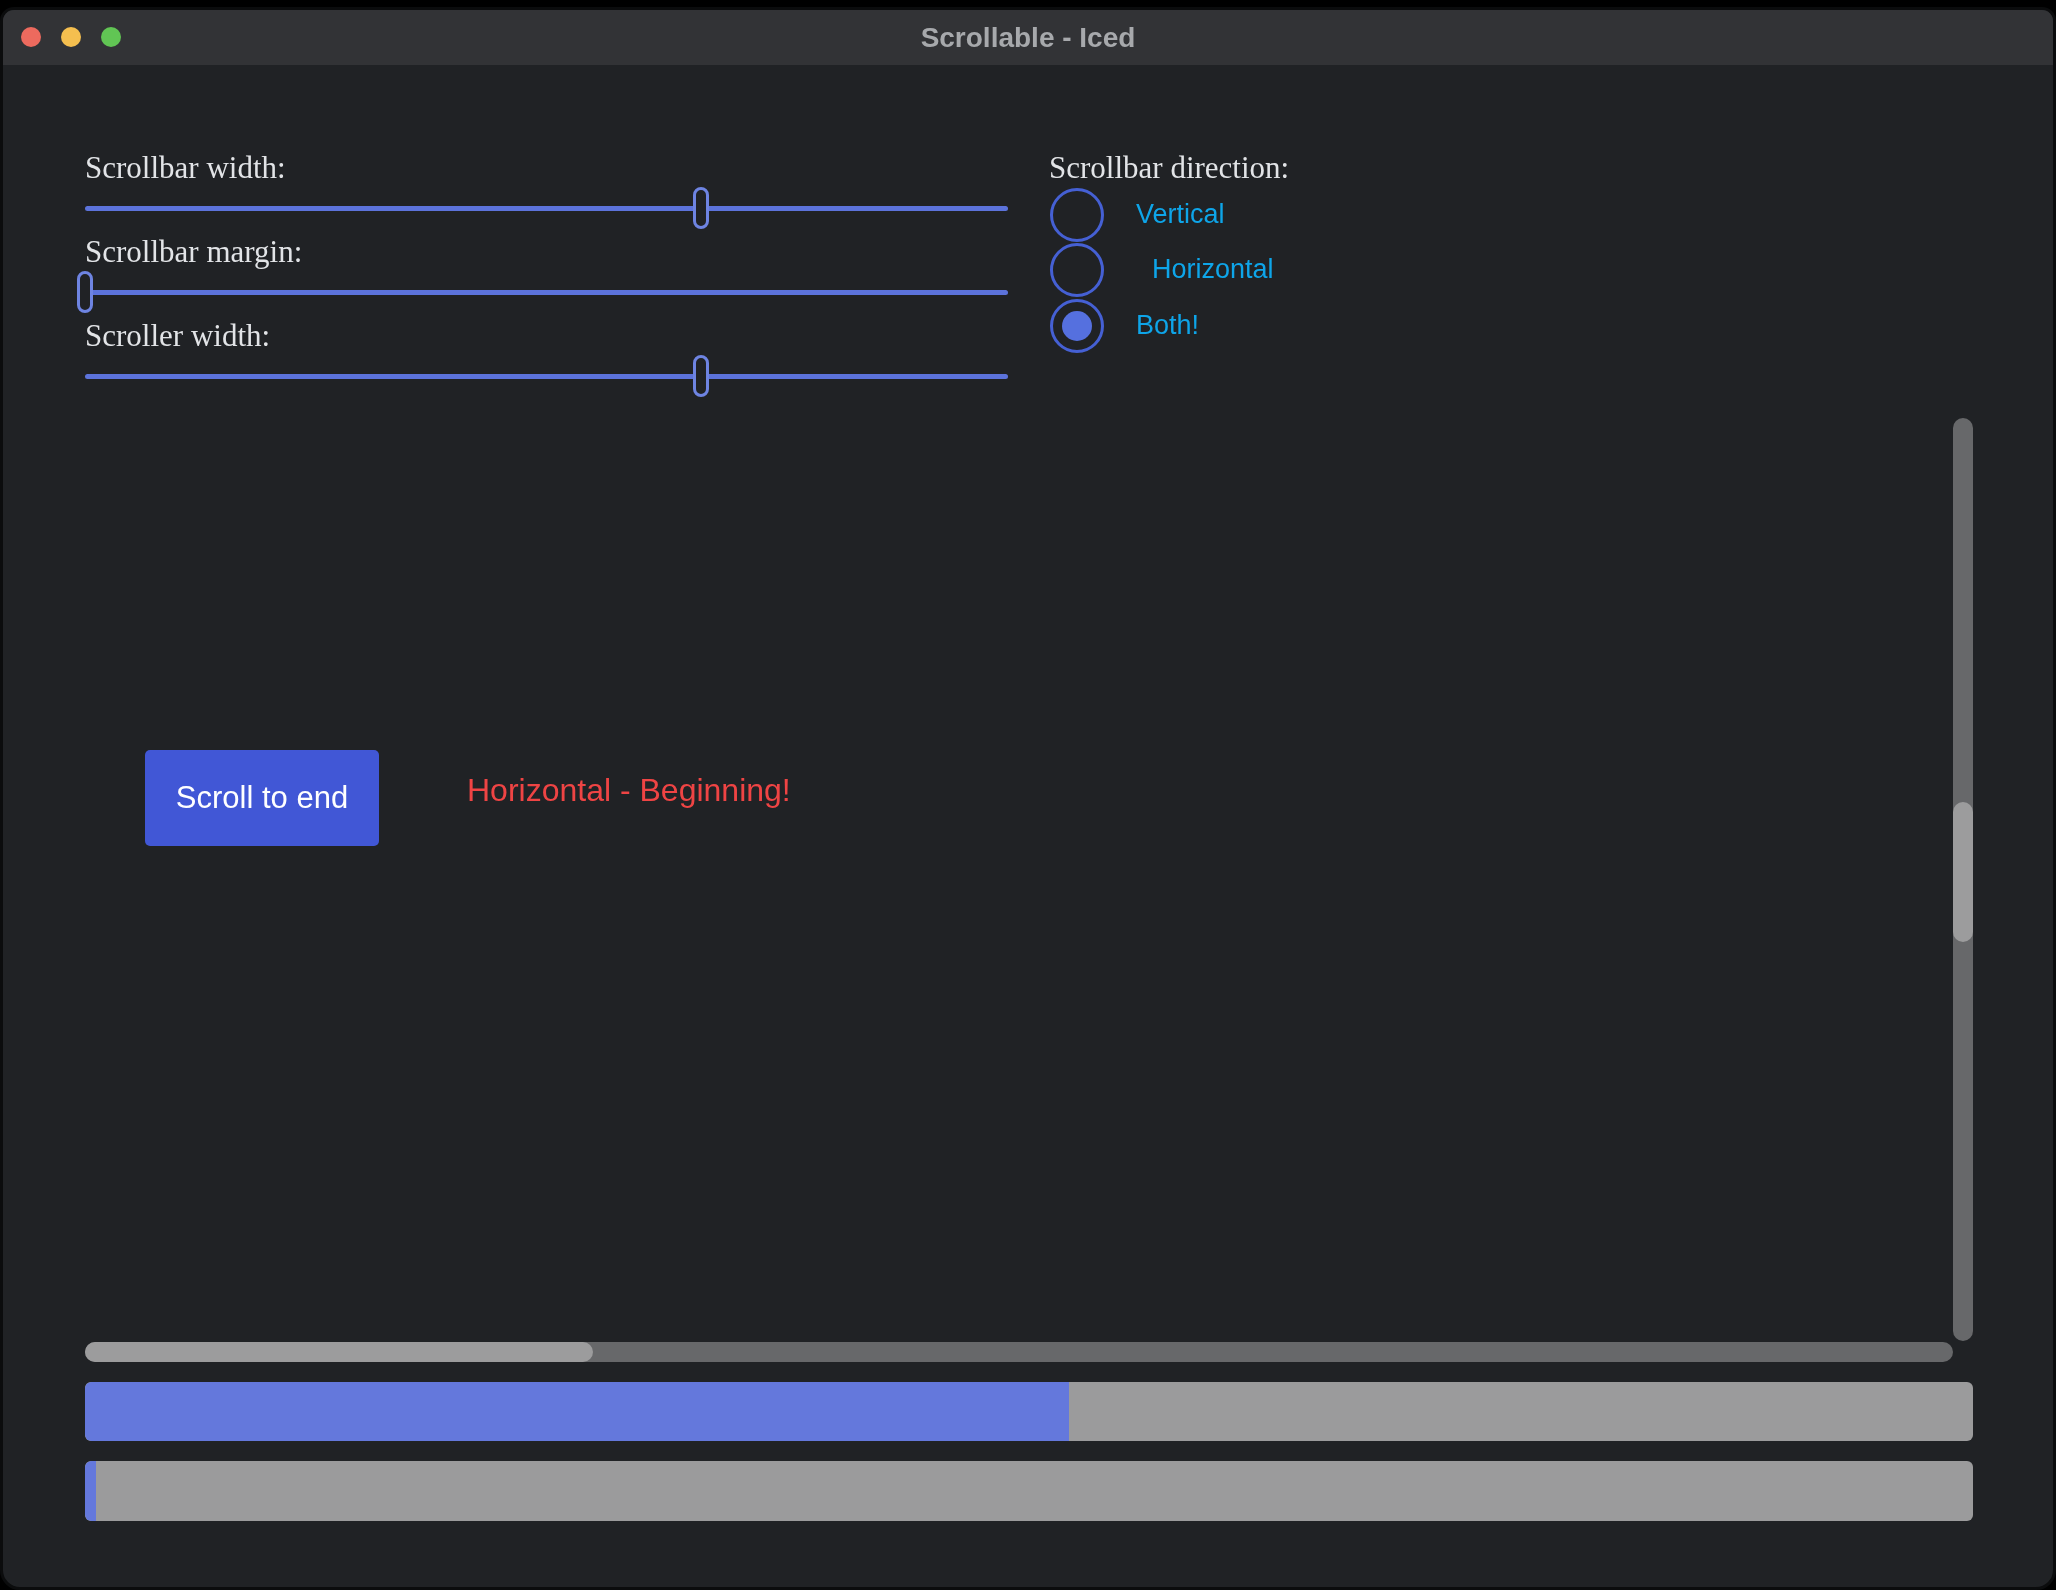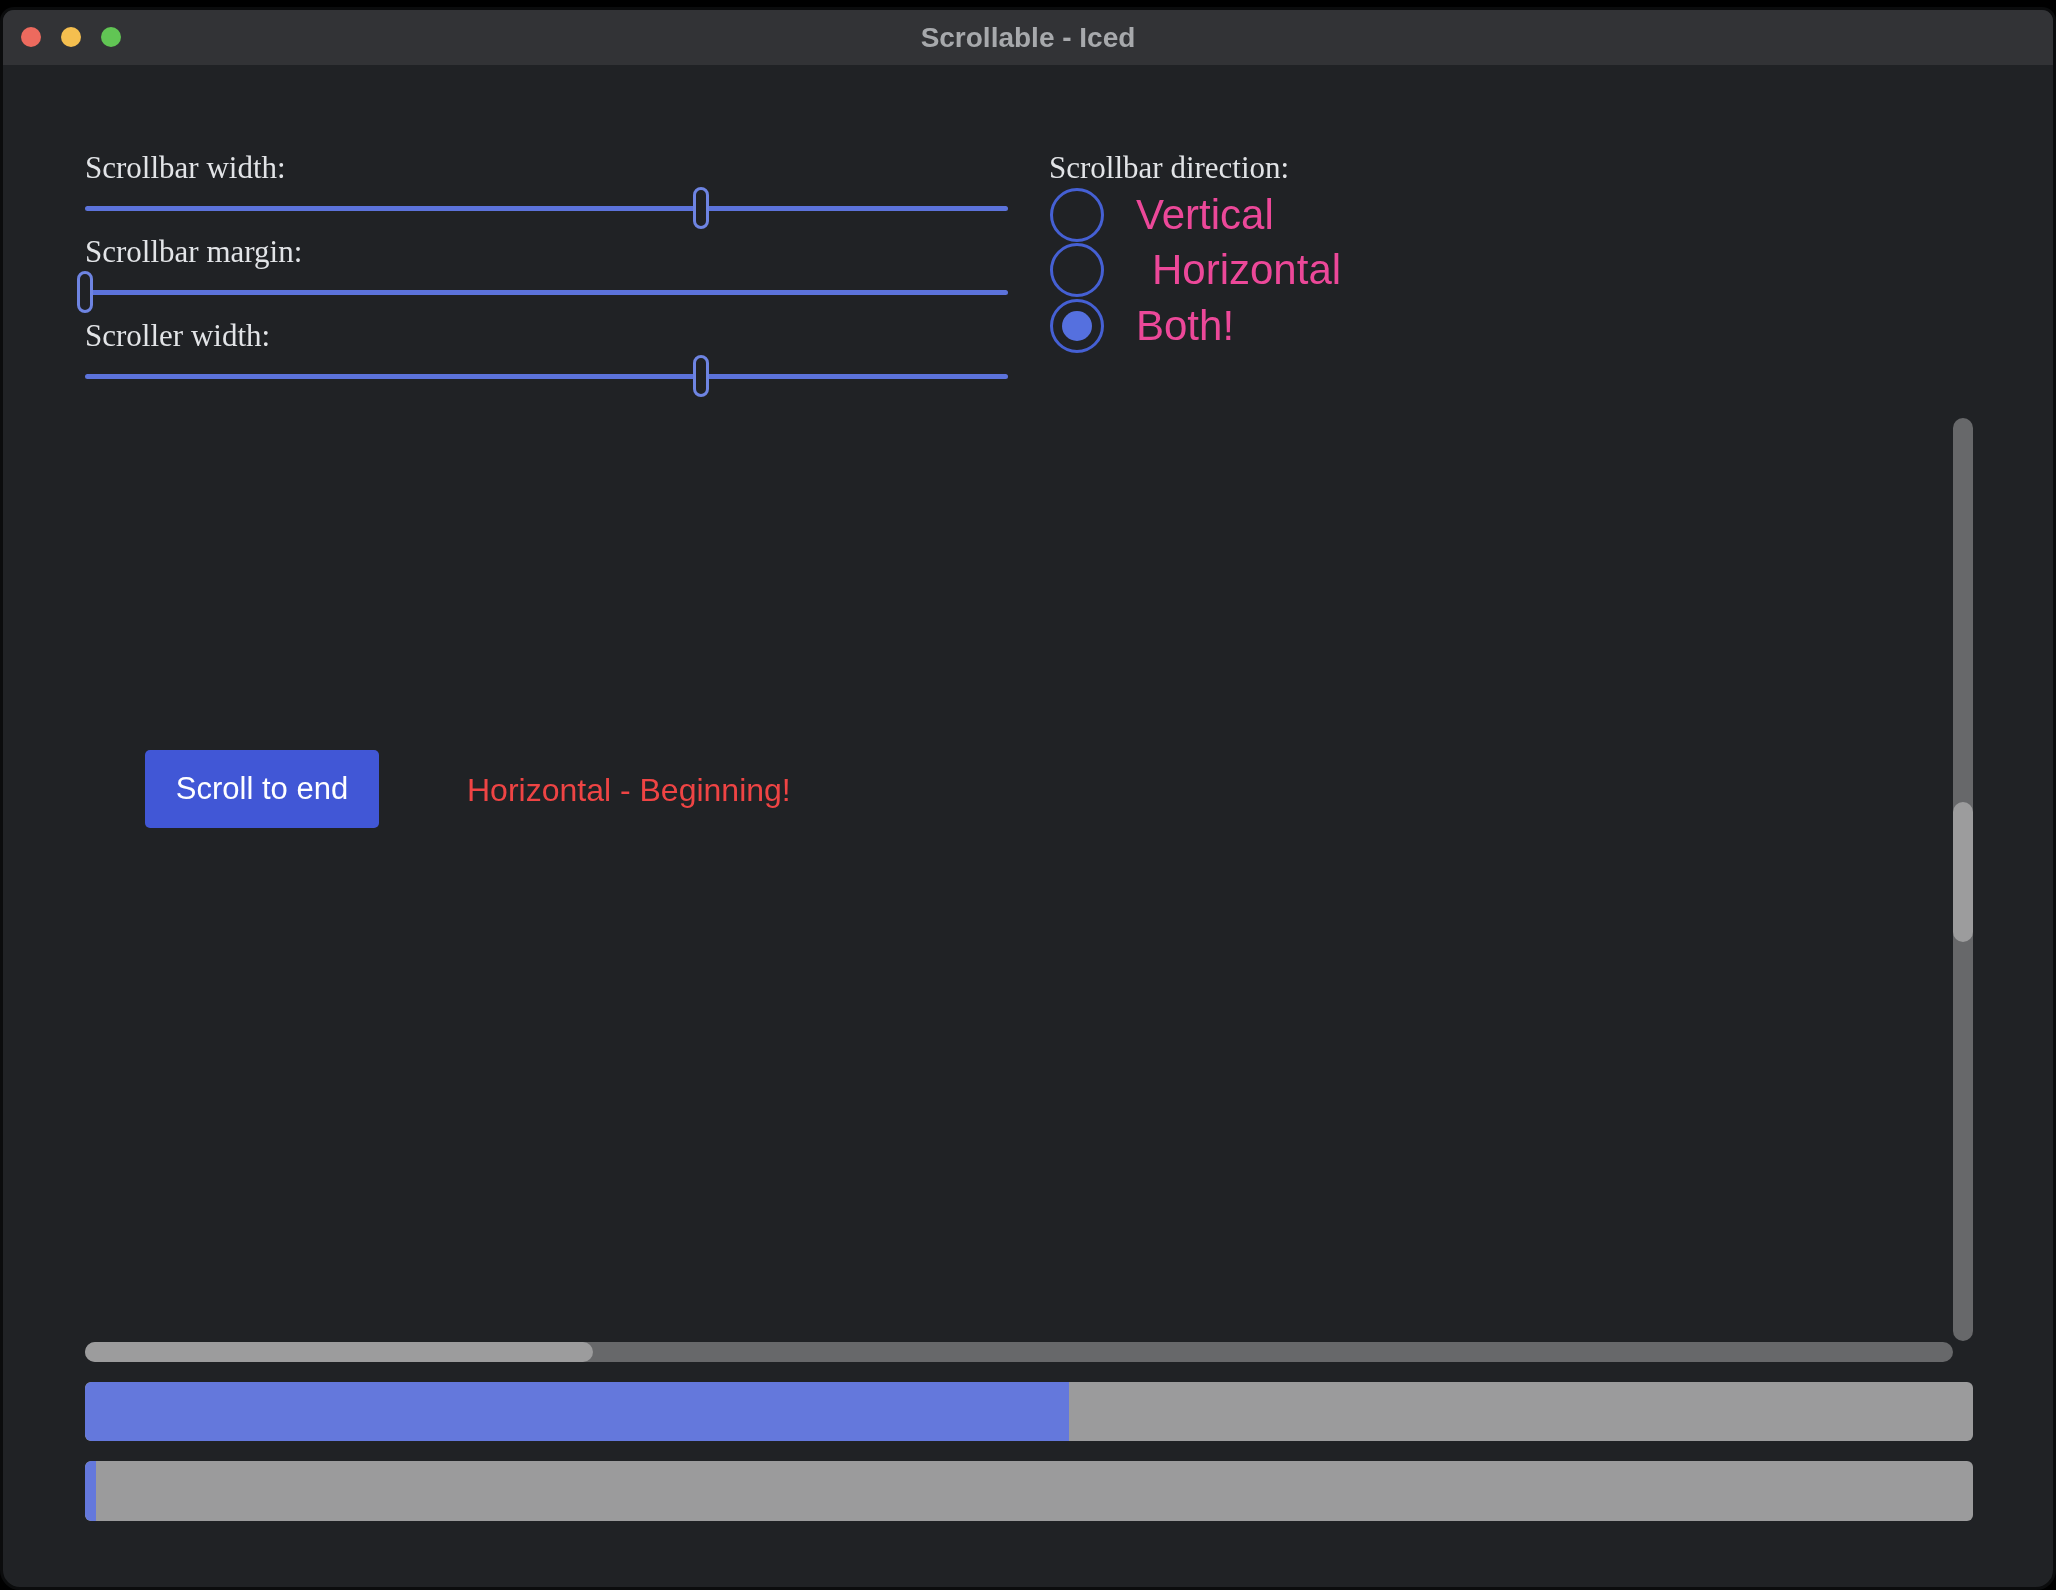--- a/index.html
+++ b/index.html
@@ -106,35 +106,35 @@
     left: 50%; top: 50%;
     width: 30px; height: 30px;
     margin: -15px 0 0 -15px;
     border-radius: 50%;
     background: #5570DF;
     display: none;
   }
   .radio-row.selected .radio-dot { display: block; }
   .radio-label {
     margin-left: 32px;
-    font-size: 42px;
-    color: #ec4899;
+    font-size: 27px;
+    color: #0ea5e9;
     white-space: nowrap;
   }
 
   
   .viewport {
     position: absolute;
     left: 82px; top: 406px;
     width: 1888px; height: 946px;
   }
   .scroll-button {
     position: absolute;
     left: 60px; top: 334px;
-    width: 234px; height: 78px;
+    width: 234px; height: 96px;
     background: #4157D6;
     border: none;
     border-radius: 5px;
     color: #FFFFFF;
     font-family: "Liberation Sans", sans-serif;
     font-size: 31px;
     cursor: pointer;
   }
   .status-text {
     position: absolute;

